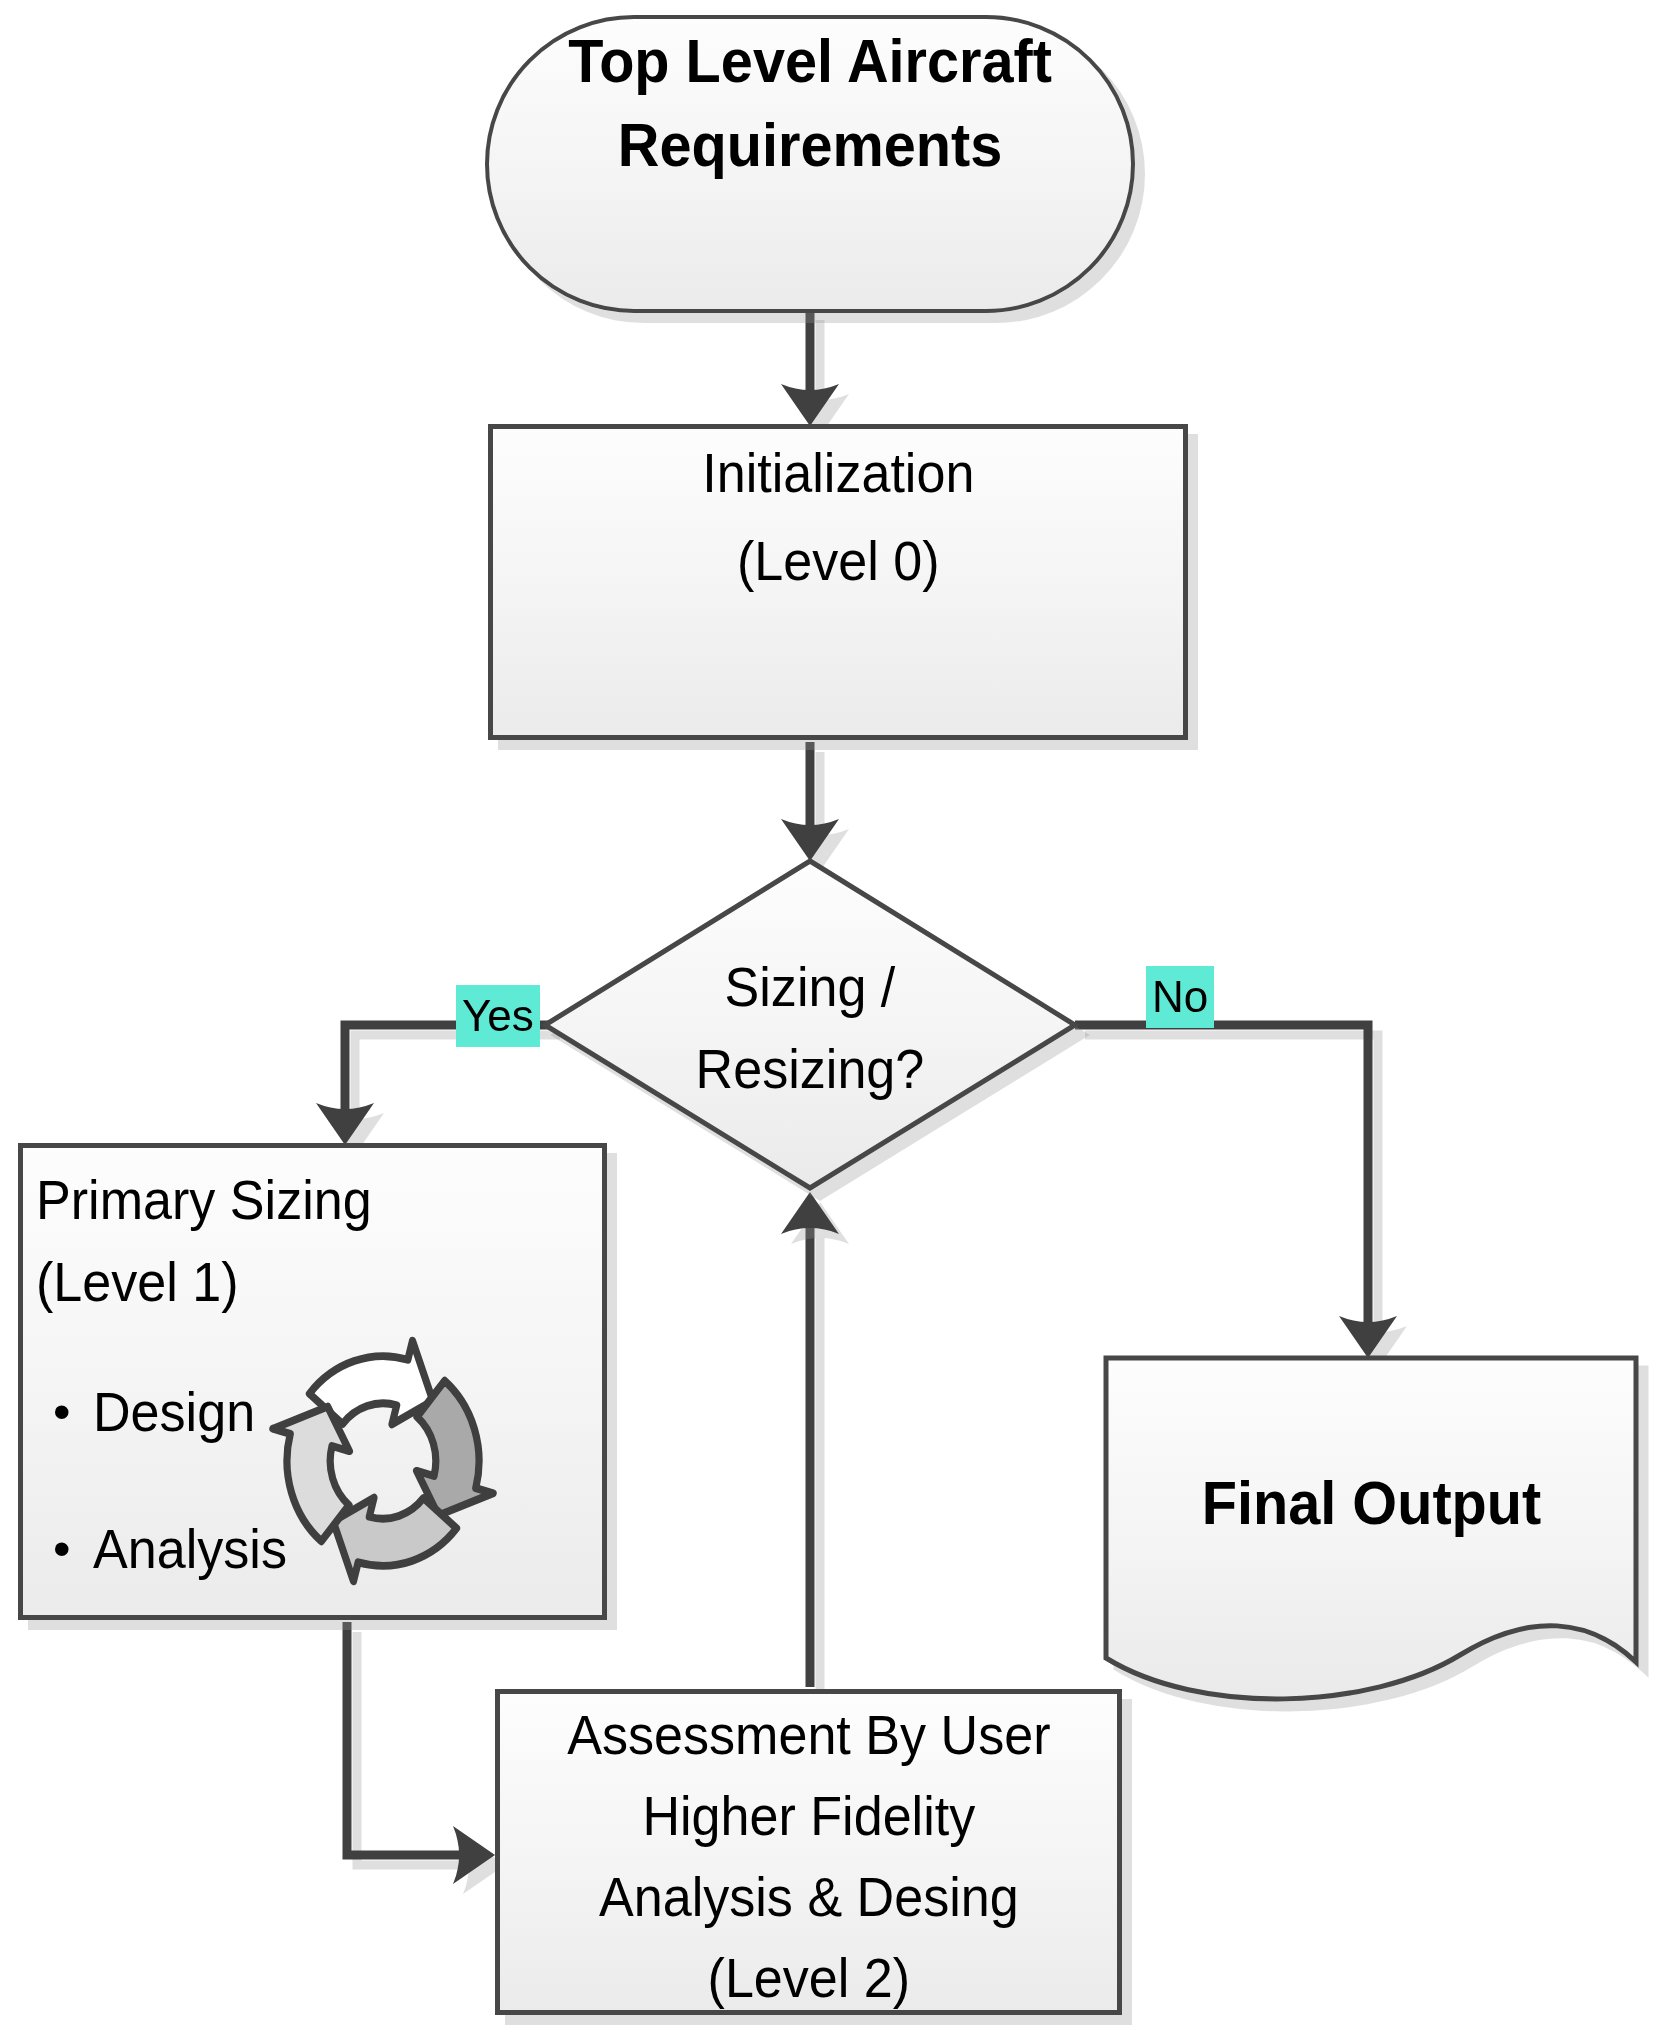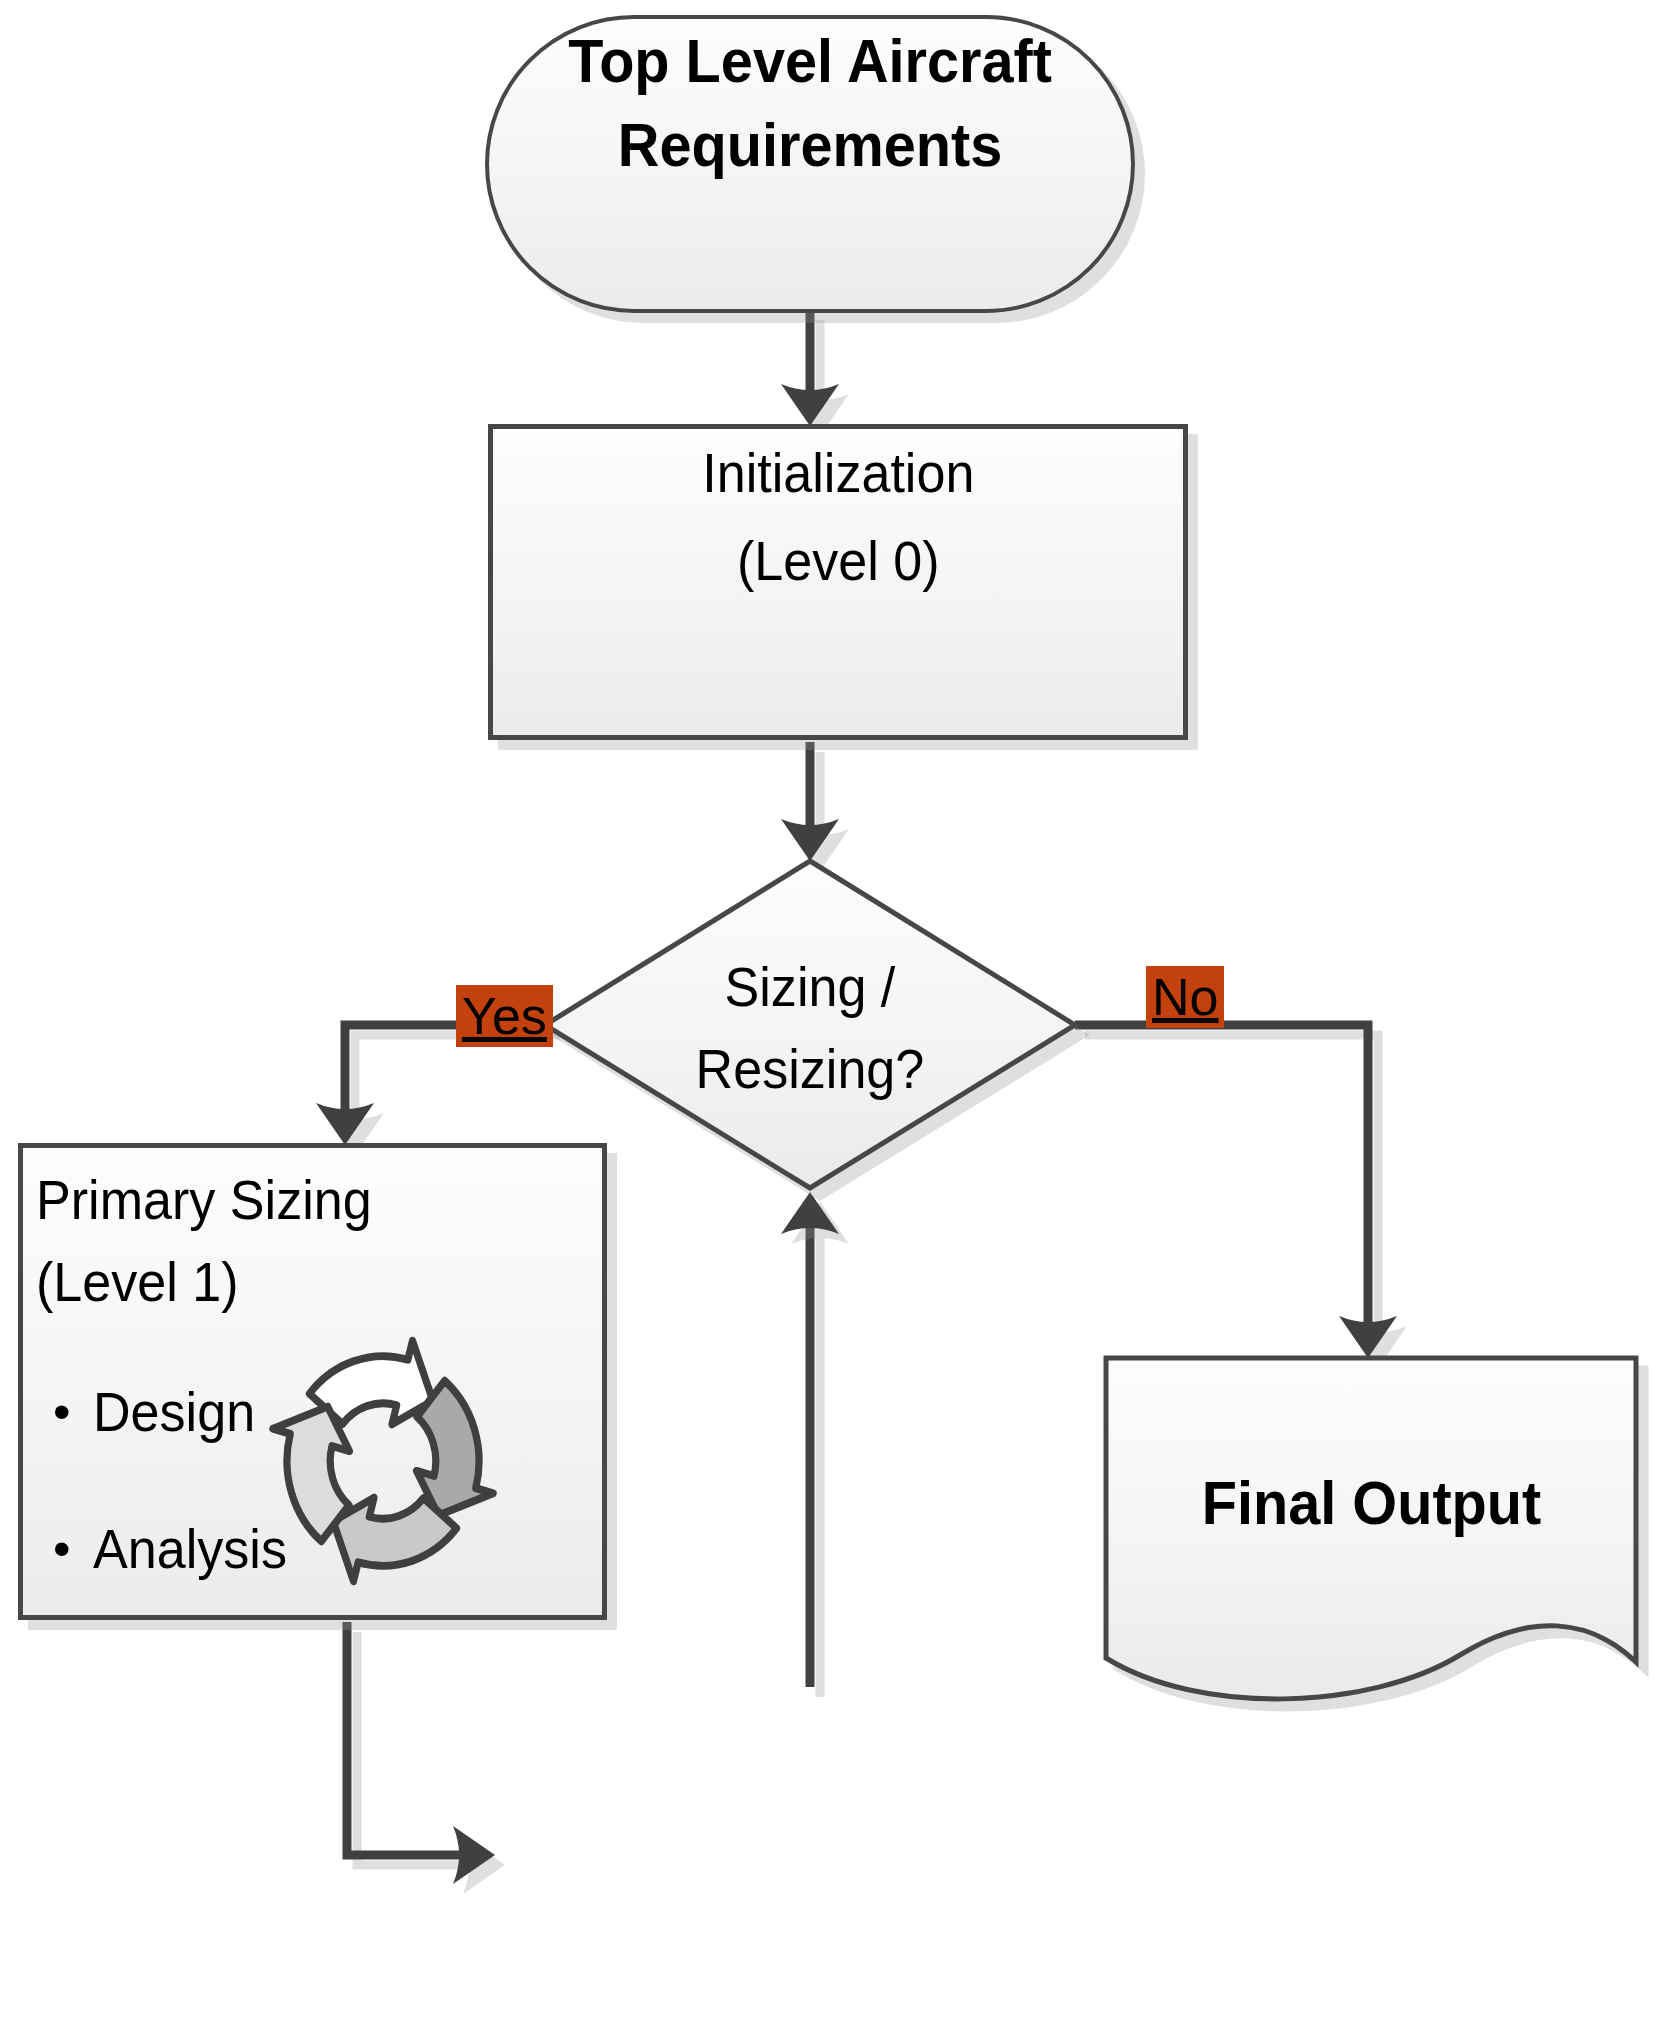--- a/index.html
+++ b/index.html
@@ -40,21 +40,21 @@
   .bi-2{top:361px;}
   .cycle{position:absolute;left:240px;top:182px;width:240px;height:262px;}
 
   
   .overlay{position:absolute;display:flex;align-items:center;justify-content:center;}
   .diamond-text{left:610px;top:947px;width:400px;height:162px;justify-content:center;}
   .final-text{left:1122px;top:1458px;width:500px;height:74px;margin-top:8px;}
 
   
   .edge-label{
-    position:absolute;background:#c2410c;padding:0 6px;font-size:52px;line-height:62px;text-decoration:underline;
+    position:absolute;background:#5eead4;padding:0 6px;font-size:44px;line-height:62px;
   }
   .yes-label{left:456px;top:985px;}
   .no-label{left:1146px;top:966px;}
 </style>
 </head>
 <body>
 
 <div class="canvas">
 
   <svg class="layer" viewBox="0 0 1654 2036">
@@ -122,18 +122,24 @@
     <svg class="cycle" viewBox="0 0 200 200" preserveAspectRatio="none">
       <g stroke="#3f3f3f" stroke-width="6" stroke-linejoin="round">
         <path d="M38.7,48.6 A80,80 0 0 1 120.7,22.7 L124.6,8.2 L141.5,53.9 L107.5,72 L111.4,57.5 A44,44 0 0 0 66.3,71.7 Z" fill="#ffffff"></path>
         <path d="M38.7,48.6 A80,80 0 0 1 120.7,22.7 L124.6,8.2 L141.5,53.9 L107.5,72 L111.4,57.5 A44,44 0 0 0 66.3,71.7 Z" transform="rotate(90 100 100)" fill="#a9a9a9"></path>
         <path d="M38.7,48.6 A80,80 0 0 1 120.7,22.7 L124.6,8.2 L141.5,53.9 L107.5,72 L111.4,57.5 A44,44 0 0 0 66.3,71.7 Z" transform="rotate(180 100 100)" fill="#c9c9c9"></path>
         <path d="M38.7,48.6 A80,80 0 0 1 120.7,22.7 L124.6,8.2 L141.5,53.9 L107.5,72 L111.4,57.5 A44,44 0 0 0 66.3,71.7 Z" transform="rotate(270 100 100)" fill="#dcdcdc"></path>
       </g>
     </svg>
   </div>
 
+  <div class="node assessbox">
+    <span class="txt t-assess">Assessment By User
+Higher Fidelity
+Analysis &amp; Desing
+(Level 2)</span>
+  </div>
 
   <div class="overlay final-text">
     <span class="txt t-out">Final Output</span>
   </div>
 
 </div>
 
 </body></html>

